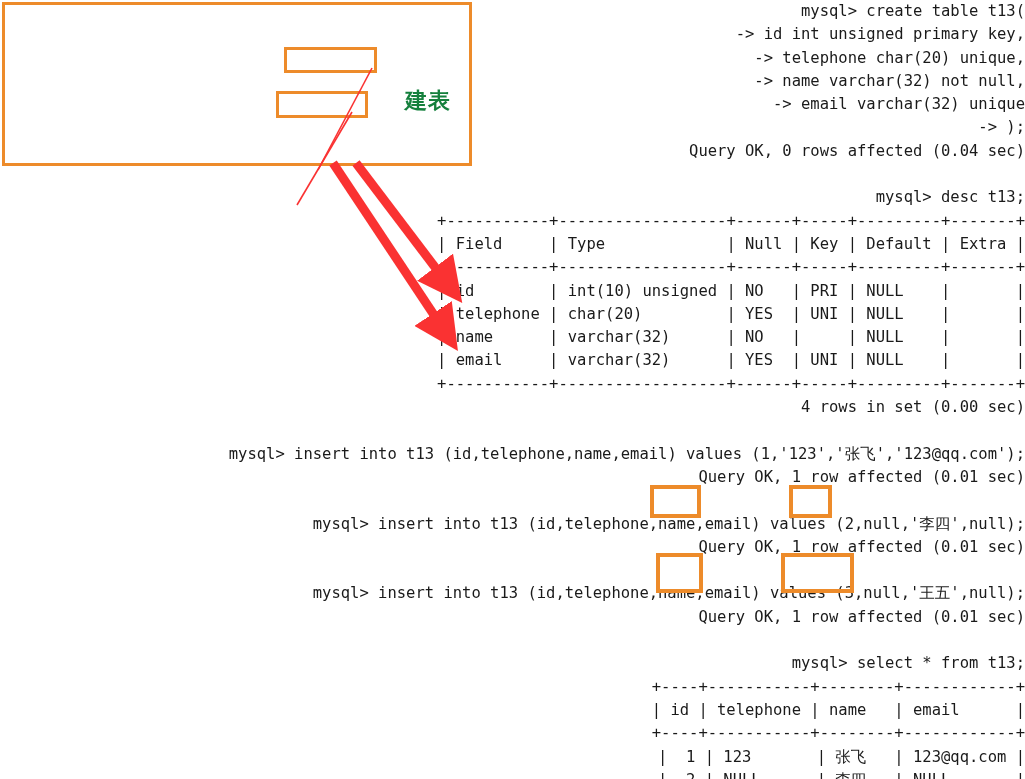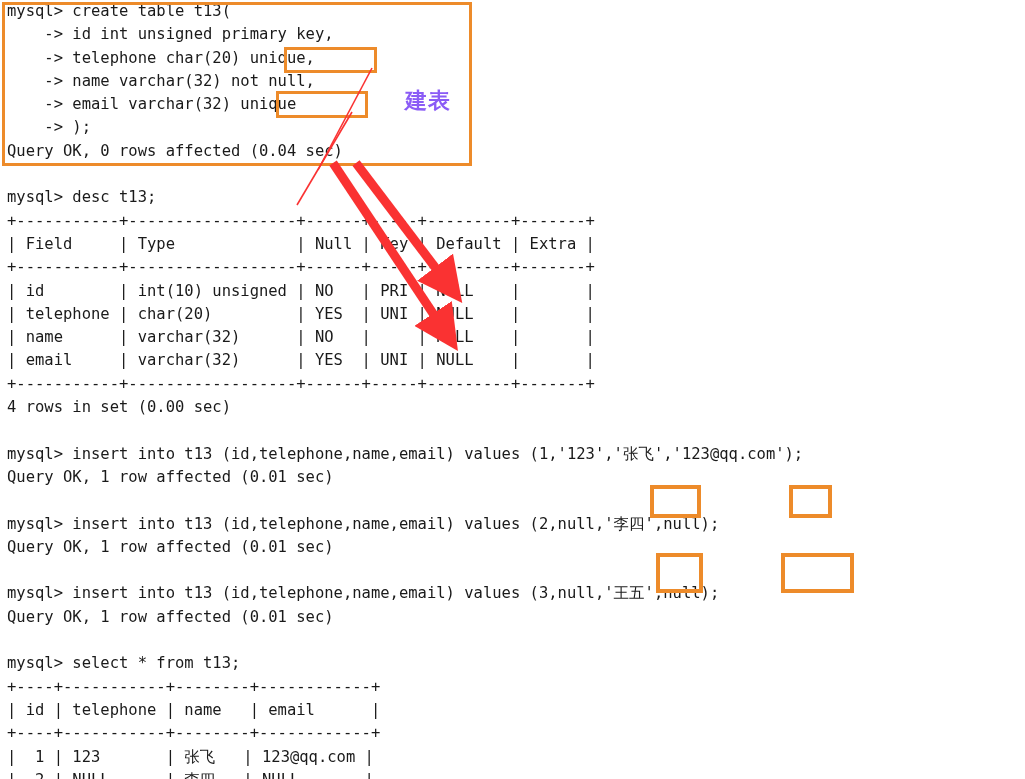--- a/index.html
+++ b/index.html
@@ -26,20 +26,21 @@
     font-size: 15.5px;
     line-height: 23.3px;
     color: #1a1a1a;
     white-space: pre;
     letter-spacing: 0px;
   }
   .term .line {
     height: 23.3px;
     padding-left: 7px;
     white-space: pre;
+    text-align: right;
   }
   .term .line.blank {
     height: 23.3px;
   }
 
   
   .anno {
     position: absolute;
     left: 0; top: 0;
     width: 1025px; height: 779px;
@@ -53,21 +54,21 @@
   }
   .obox.thick { border-width: 4px; }
   .outerbox {
     position: absolute;
     border: 3px solid #ed8b2a;
     box-sizing: border-box;
     background: transparent;
   }
   .redlabel {
     position: absolute;
-    color: #8b5cf6;
+    color: #15803d;
     font-family: "DejaVu Sans", "Liberation Sans", sans-serif;
     font-size: 22px;
     font-weight: bold;
     letter-spacing: 1px;
   }
   .watermark {
     position: absolute;
     right: 10px;
     bottom: 12px;
     color: #d9d9d9;

